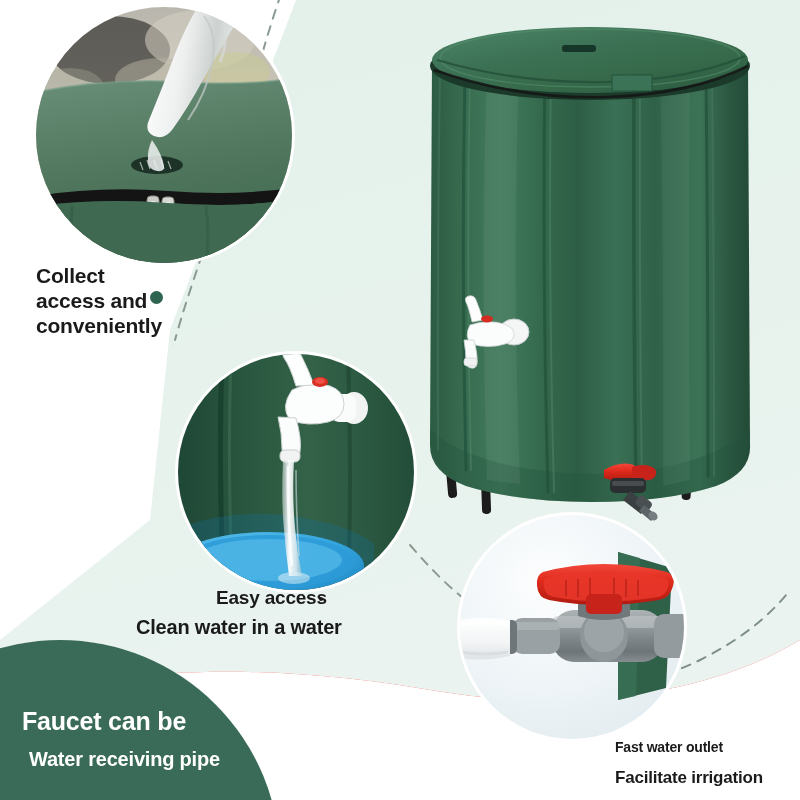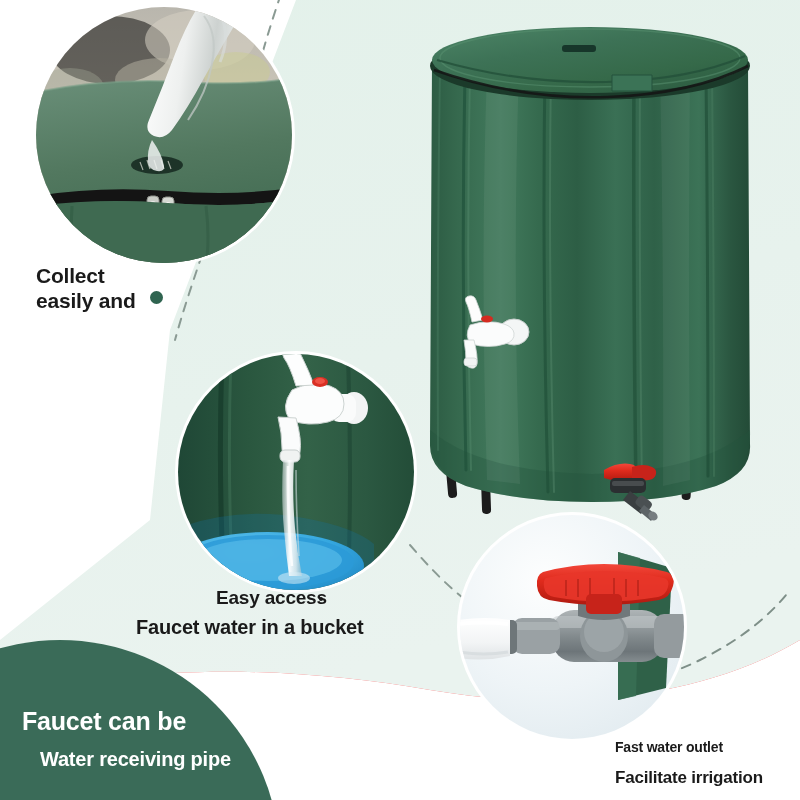--- a/index.html
+++ b/index.html
@@ -34,21 +34,21 @@
     left:136px;top:615px;
     font-size:20px;line-height:25px;
     white-space:nowrap;
   }
   #faucet-line{
     left:22px;top:707px;
     font-size:25px;color:#ffffff;
     white-space:nowrap;
   }
   #pipe-line{
-    left:40px;top:748px;
+    left:29px;top:748px;
     font-size:20px;color:#ffffff;
     white-space:nowrap;
   }
   #fast-line{
     left:615px;top:736px;
     font-size:14px;line-height:22px;
     white-space:nowrap;
   }
   #facilitate-line{
     left:615px;top:767px;
@@ -397,27 +397,28 @@
       </g>
 
       <path d="M458,620 q28,-4 52,0 l0,36 q-26,6 -52,2 Z" fill="url(#hoseGrad)"></path>
       <path d="M458,624 q26,-3 50,0" fill="none" stroke="#ffffff" stroke-width="4" opacity="0.9"></path>
       <path d="M458,652 q26,4 50,0" fill="none" stroke="#d3d9db" stroke-width="3" opacity="0.7"></path>
     </g>
   </svg>
 
   <div class="txt" id="collect-text">
     <div>Collect</div>
-    <div>easily and</div>
+    <div>access and</div>
+    <div>conveniently</div>
   </div>
   <div class="bullet-dot"></div>
 
   <div class="txt" id="easy-line">Easy access</div>
   <div class="mid-dot"></div>
-  <div class="txt" id="clean-line">Faucet water in a bucket</div>
+  <div class="txt" id="clean-line">Clean water in a water</div>
 
   <div class="txt" id="faucet-line">Faucet can be</div>
   <div class="txt" id="pipe-line">Water receiving pipe</div>
 
   <div class="txt" id="fast-line">Fast water outlet</div>
   <div class="txt" id="facilitate-line">Facilitate irrigation</div>
 
 </div>
 
 </body></html>

